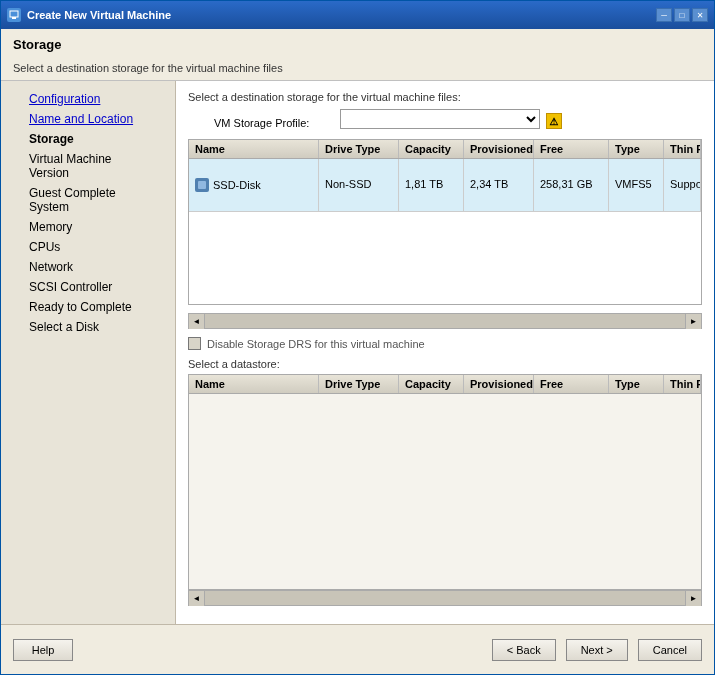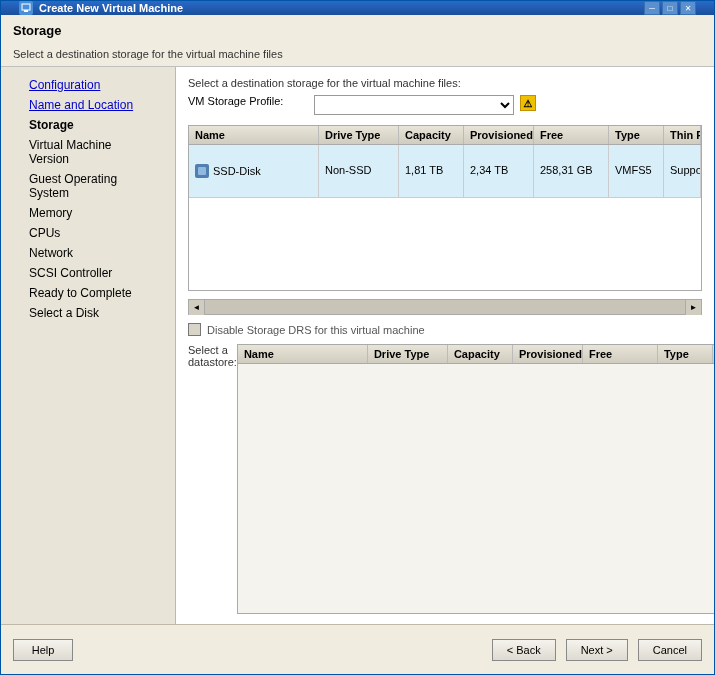--- a/index.html
+++ b/index.html
@@ -16,25 +16,25 @@
       width: 715px;
       height: 675px;
       border: 1px solid #0054a6;
       display: flex;
       flex-direction: column;
     }
 
     .title-bar {
       background: linear-gradient(to bottom, #2a6ac8, #1a4e9c);
       color: white;
-      padding: 4px 18px;
+      padding: 4px 6px;
       display: flex;
       align-items: center;
       justify-content: space-between;
-      height: 14px;
+      height: 28px;
     }
 
     .title-bar-left {
       display: flex;
       align-items: center;
       gap: 6px;
     }
 
     .title-bar-icon {
       width: 14px;
@@ -131,23 +131,24 @@
     }
 
     .section-label {
       font-size: 11px;
       color: #333;
       margin-bottom: 6px;
     }
 
     .profile-row {
       display: flex;
-      align-items: flex-start;
+      align-items: flex-end;
       margin-bottom: 10px;
       gap: 6px;
+      margin-left: 26px;
     }
 
     .profile-label {
       font-size: 11px;
       color: #000;
       width: 120px;
     }
 
     .profile-select {
       width: 200px;
@@ -305,21 +306,21 @@
 
     .checkbox-label {
       font-size: 11px;
       color: #555;
       text-align: center;
     }
 
     .datastore-section {
       flex: 1;
       display: flex;
-      flex-direction: row;
+      flex-direction: column;
       min-height: 0;
     }
 
     .datastore-label {
       font-size: 11px;
       color: #333;
       margin-bottom: 4px;
     }
 
     .datastore-table {
@@ -398,21 +399,21 @@
     <div class="header-subtitle">Select a destination storage for the virtual machine files</div>
   </div>
 
   <div class="main-body">
 
     <div class="sidebar">
       <div class="sidebar-item link">Configuration</div>
       <div class="sidebar-item link">Name and Location</div>
       <div class="sidebar-item active">Storage</div>
       <div class="sidebar-item">Virtual Machine Version</div>
-      <div class="sidebar-item">Guest Operating System</div>
+      <div class="sidebar-item">Guest Complete System</div>
       <div class="sidebar-item">Memory</div>
       <div class="sidebar-item">CPUs</div>
       <div class="sidebar-item">Network</div>
       <div class="sidebar-item">SCSI Controller</div>
       <div class="sidebar-item">Ready to Complete</div>
       <div class="sidebar-item">Select a Disk</div>
     </div>
 
     <div class="content-panel">
 

